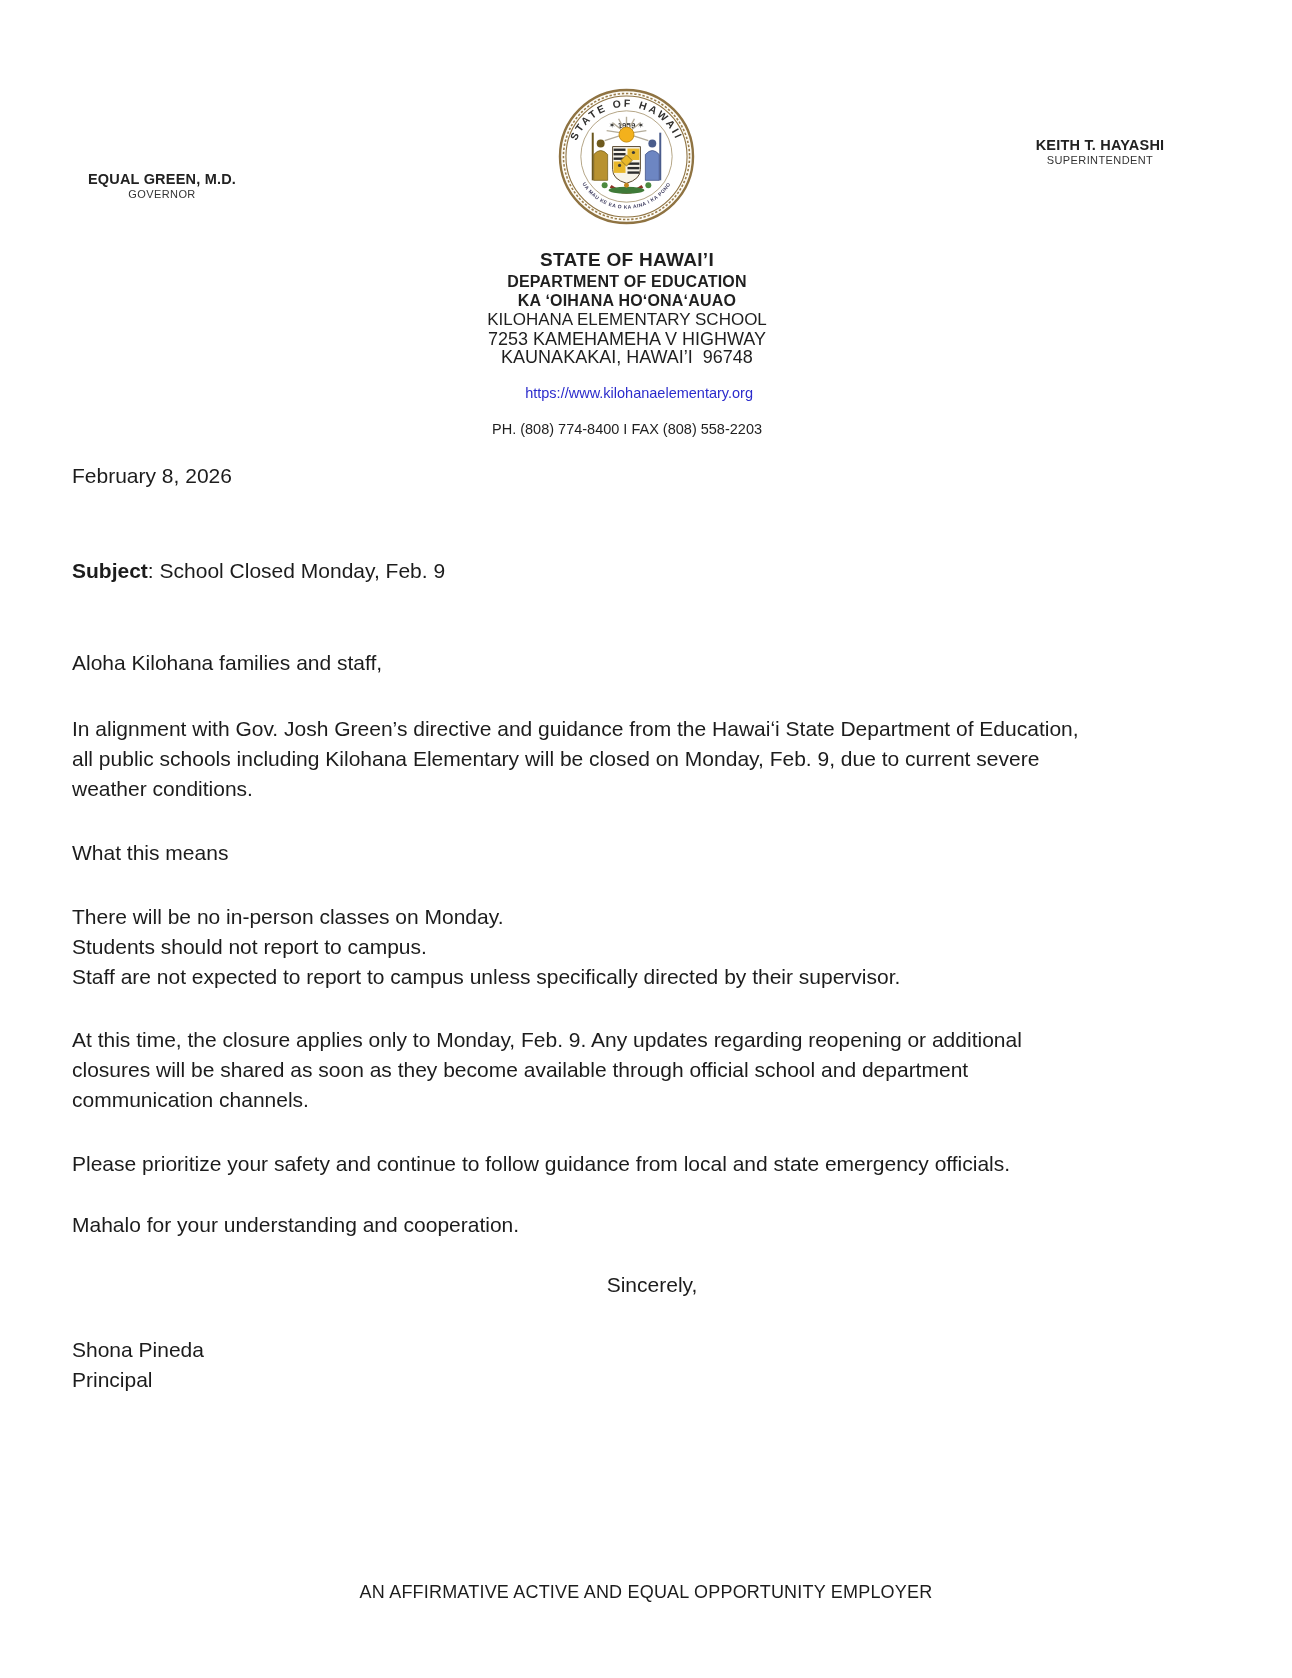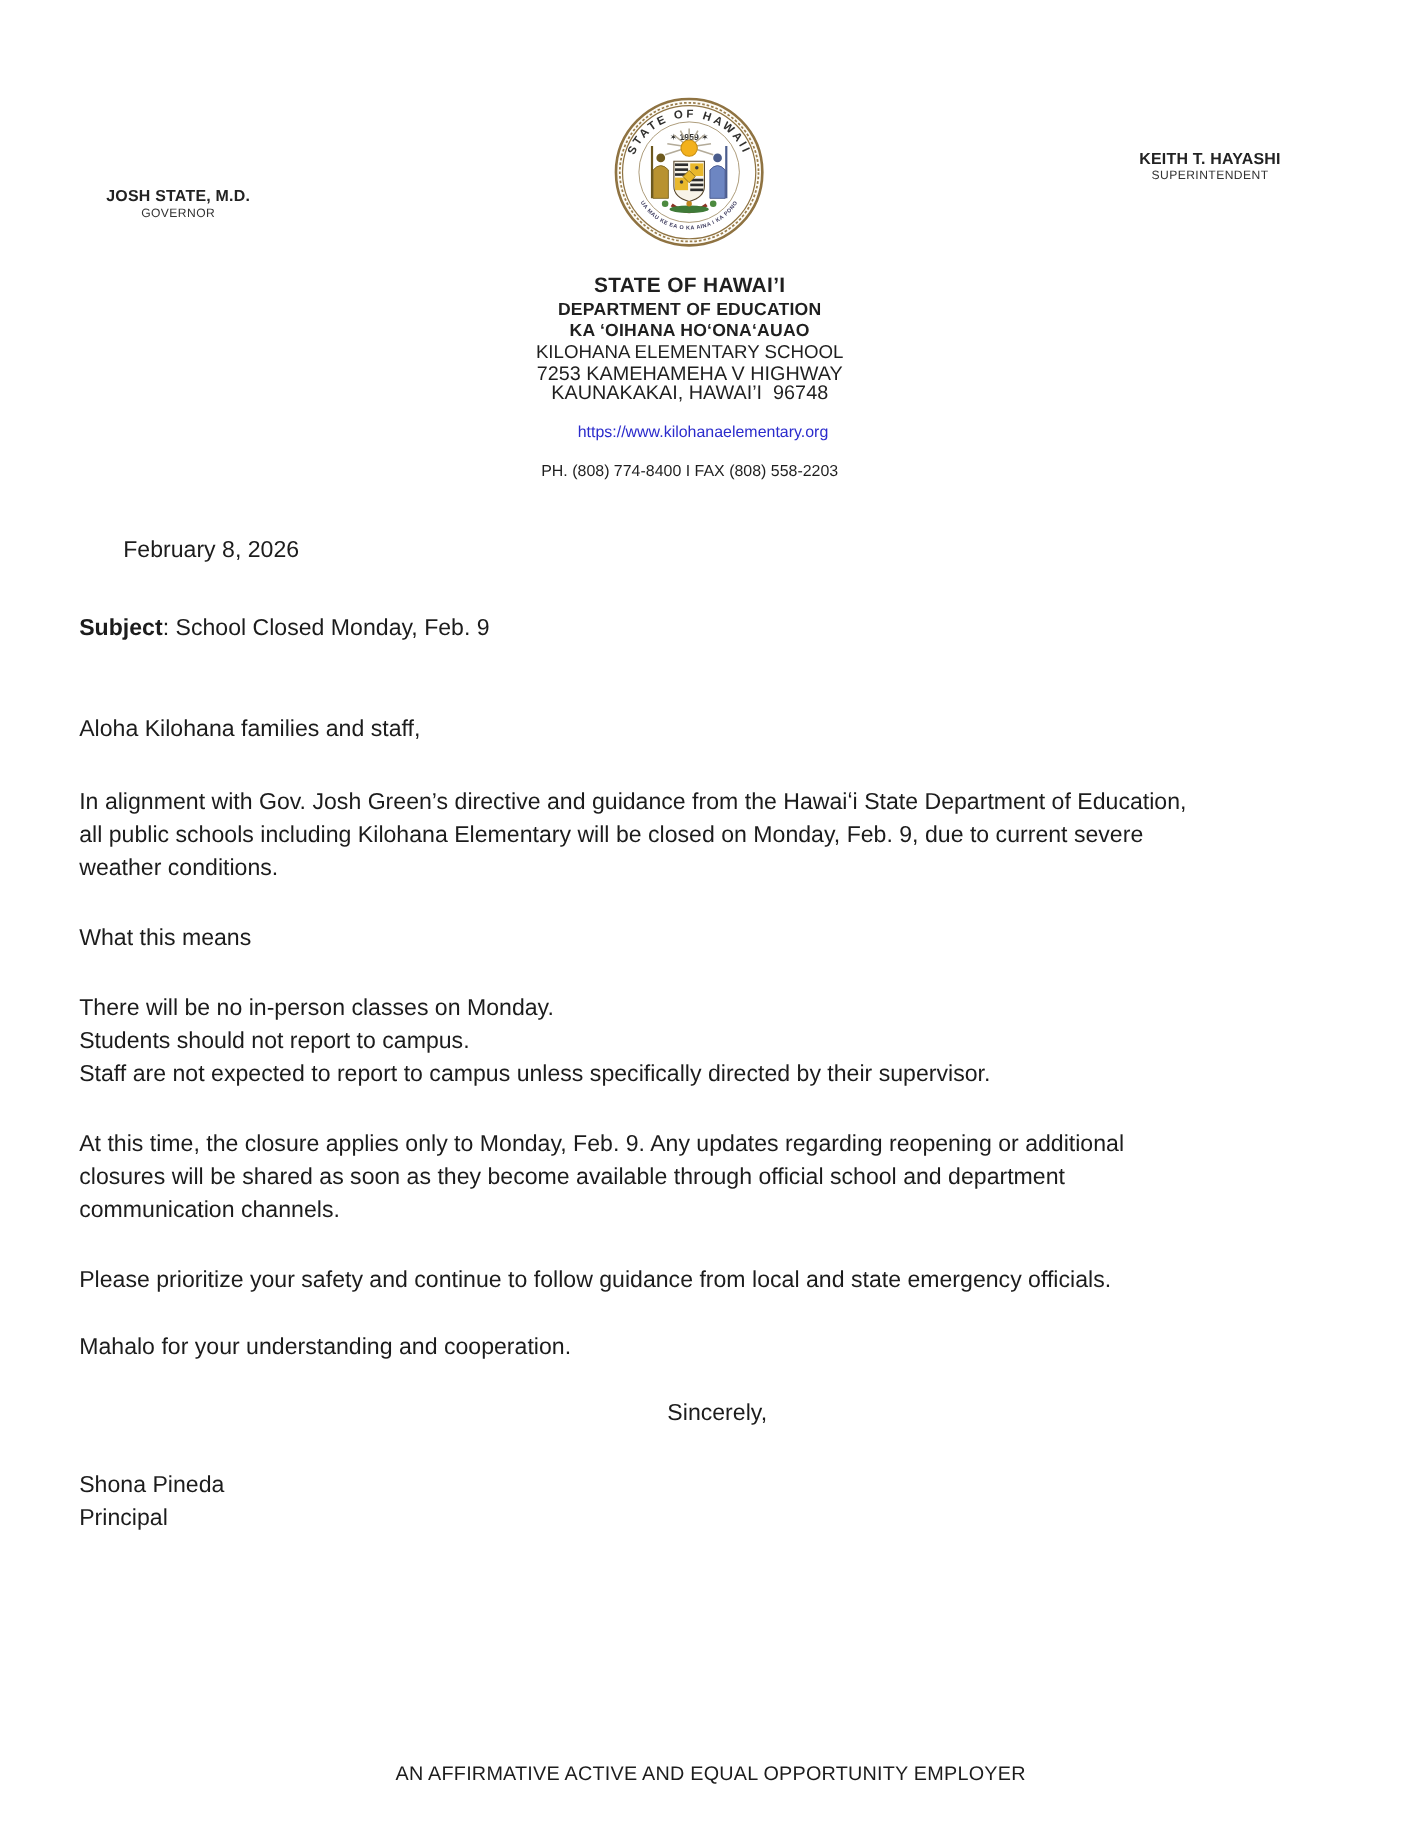--- a/index.html
+++ b/index.html
@@ -52,21 +52,21 @@
     letter-spacing: 0.2px;
     color: #1c1c1c;
   }
 </style>
 </head>
 <body>
 
 <div class="page">
 
   <div class="abs official-block" style="left:82px; top:170px; width:160px;">
-    <div class="official-name">JOSH STATE, M.D.</div>
+    <div class="official-name">EQUAL GREEN, M.D.</div>
     <div class="official-title">GOVERNOR</div>
   </div>
 
   <div class="abs official-block" style="left:1000px; top:136px; width:200px;">
     <div class="official-name">KEITH T. HAYASHI</div>
     <div class="official-title">SUPERINTENDENT</div>
   </div>
 
   <div class="abs" style="left:557px; top:87px; width:139px; height:139px;">
     <svg viewBox="0 0 140 140" width="139" height="139">
@@ -146,36 +146,36 @@
     <div class="org-hawaiian">KA ʻOIHANA HOʻONAʻAUAO</div>
     <div class="org-school">KILOHANA ELEMENTARY SCHOOL</div>
     <div class="org-addr">7253 KAMEHAMEHA V HIGHWAY</div>
     <div class="org-addr">KAUNAKAKAI, HAWAI’I  96748</div>
     <div class="org-web">
       <a href="#">https://www.kilohanaelementary.org</a>
     </div>
     <div class="org-phone">PH. (808) 774-8400 I FAX (808) 558-2203</div>
   </div>
 
-  <p class="body-text" style="top:464px;margin-left:40px;">February 8, 2026</p>
+  <p class="body-text" style="top:440px;">February 8, 2026</p>
 
   <p class="body-text" style="top:535px;"><span class="subject-label">Subject</span><span>: School Closed Monday, Feb. 9</span></p>
 
   <p class="body-text" style="top:627px;">Aloha Kilohana families and staff,</p>
   <p class="body-text" style="top:693px;">In alignment with Gov. Josh Green’s directive and guidance from the Hawaiʻi State Department of Education,
 all public schools including Kilohana Elementary will be closed on Monday, Feb. 9, due to current severe
 weather conditions.</p>
   <p class="body-text" style="top:820px;margin-top:18px;">What this means</p>
   <p class="body-text" style="top:881px;">There will be no in-person classes on Monday.
 Students should not report to campus.
 Staff are not expected to report to campus unless specifically directed by their supervisor.</p>
   <p class="body-text" style="top:1004px;">At this time, the closure applies only to Monday, Feb. 9. Any updates regarding reopening or additional
 closures will be shared as soon as they become available through official school and department
 communication channels.</p>
   <p class="body-text" style="top:1189px;">Mahalo for your understanding and cooperation.</p>
   <p class="body-text" style="top:1128px;">Please prioritize your safety and continue to follow guidance from local and state emergency officials.</p>
   <p class="body-text" style="top:1249px;text-align:center;">Sincerely,</p>
   <p class="body-text" style="top:1314px;">Shona Pineda
 Principal</p>
 
-  <div class="footer-line" style="top:1582px;margin-top:20px;">AN AFFIRMATIVE ACTIVE AND EQUAL OPPORTUNITY EMPLOYER</div>
+  <div class="footer-line" style="top:1582px;">AN AFFIRMATIVE ACTIVE AND EQUAL OPPORTUNITY EMPLOYER</div>
 
 </div>
 
 </body></html>

